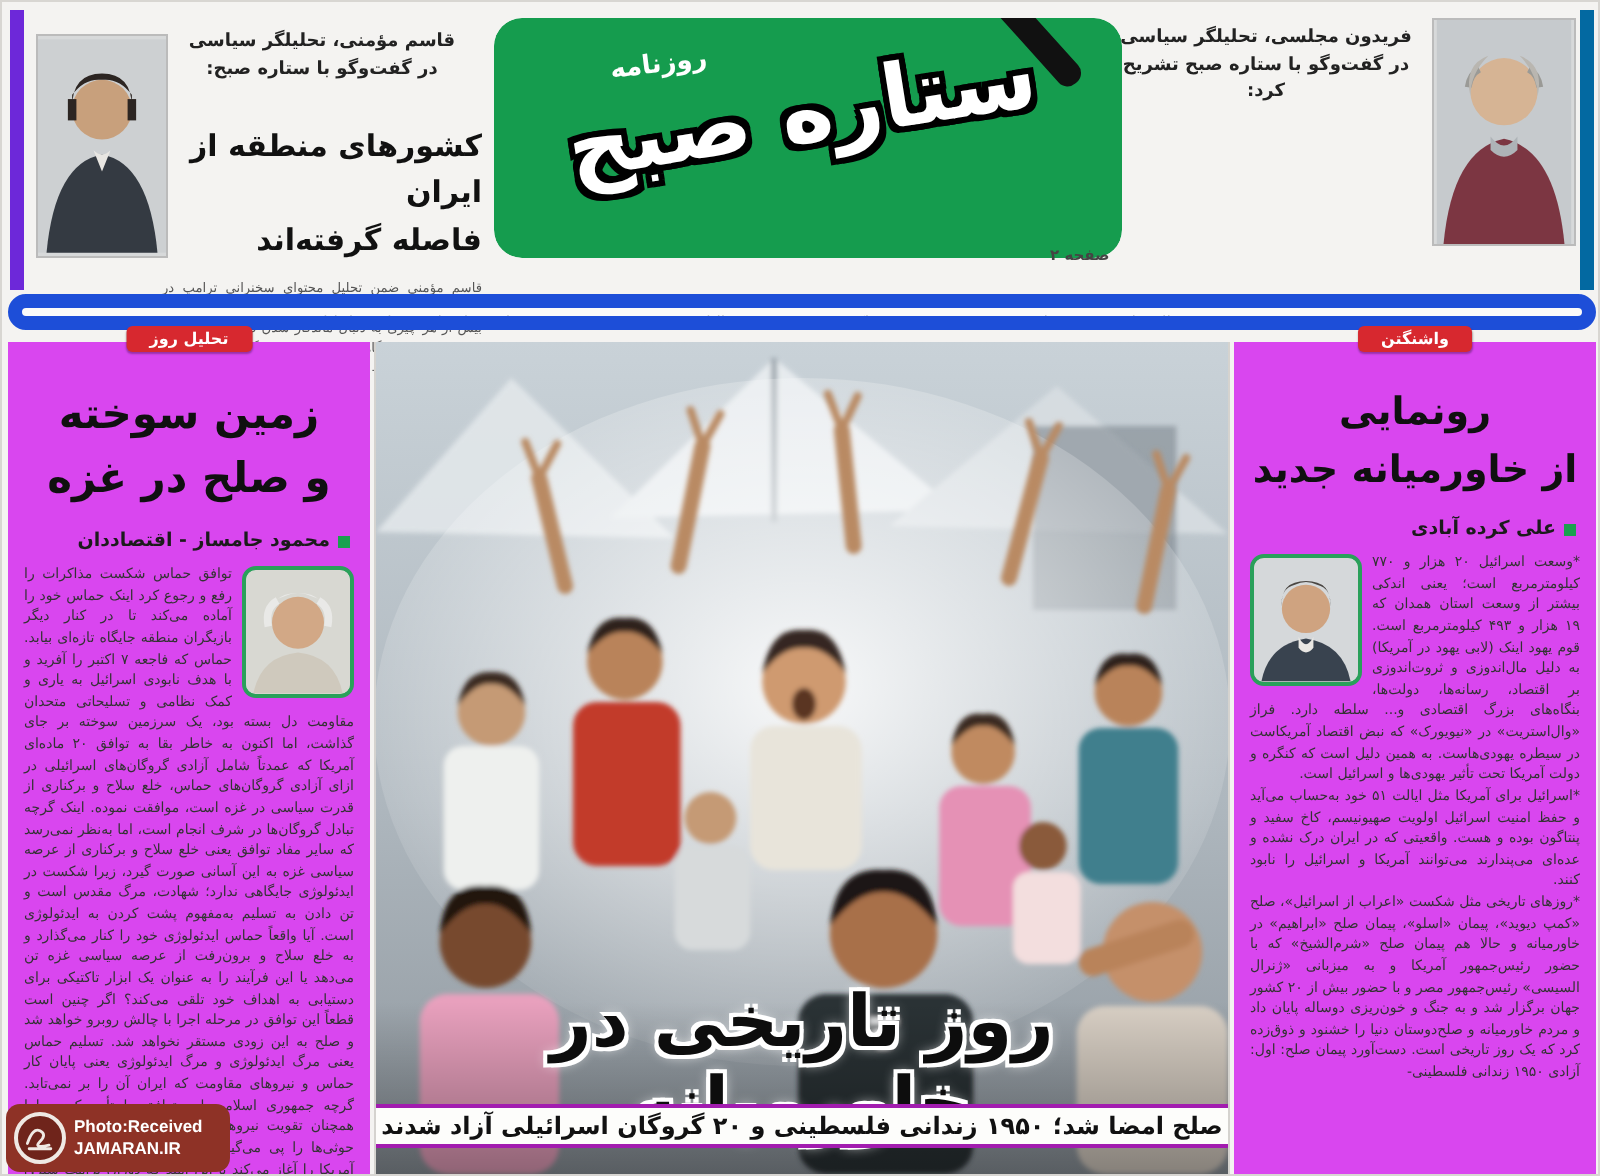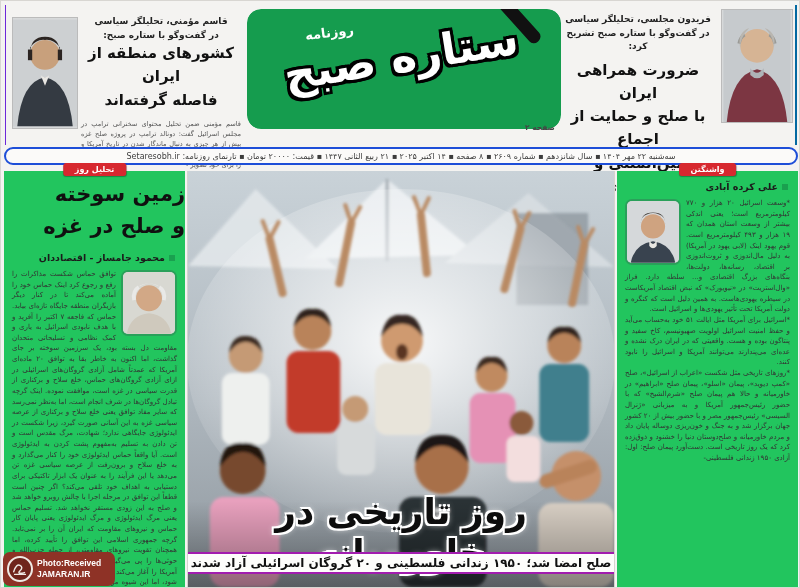--- a/index.html
+++ b/index.html
@@ -7,34 +7,34 @@
   body {
     position:relative; background:#f4f3f1;
     font-family:"DejaVu Sans", sans-serif;
     direction:rtl; overflow:hidden;
     border:1px solid #d8d6d2;
   }
   .abs { position:absolute; }
 
   
   .top-article { top:4px; height:140px; }
-  #top-left { left:4px; width:240px; border-left:1px solid #6d28d9; }
-  #top-right { left:564px; width:232px; border-right:2px solid #0369a1; }
+  #top-left { left:4px; width:240px; border-left:7px solid #6d28d9; }
+  #top-right { left:564px; width:232px; border-right:7px solid #0369a1; }
 
   .portrait-frame {
     position:absolute; border:1px solid #bbb; background:#d7d9da; overflow:hidden;
   }
   #tl-photo { left:6px; top:12px; width:66px; height:112px; }
   #tr-photo { right:2px; top:4px; width:72px; height:114px; }
   .portrait-frame svg { width:100%; height:100%; display:block; }
 
   .kicker { font-size:9px; font-weight:bold; color:#222; text-align:center; line-height:1.5; }
   .top-headline { font-weight:bold; color:#111; text-align:center; line-height:1.55; }
   #top-left .text-zone { position:absolute; right:4px; top:10px; width:160px; }
-  #top-left .top-headline { font-size:15px; margin-top:0; }
+  #top-left .top-headline { font-size:15px; margin-top:20px;text-align:right; }
   #top-left .summary { font-size:6.6px; color:#555; text-align:justify; line-height:1.55; margin-top:7px; }
   #top-left .pageref { font-size:7.5px; color:#444; font-weight:bold; margin-top:4px; text-align:left; }
   #top-right .text-zone { position:absolute; right:84px; top:8px; width:146px; }
   #top-right .top-headline { font-size:15px; margin-top:5px; }
 
   
   #masthead {
     left:246px; top:8px; width:314px; height:120px;
     border-radius:14px; overflow:hidden;
   }
@@ -53,38 +53,38 @@
   }
   .masthead-kicker {
     position:absolute; left:58px; top:16px; font-size:13px; color:#fff; font-weight:bold;
     transform:rotate(-7deg);
   }
   #masthead-pageref { left:524px; top:122px; font-size:7.5px; font-weight:bold; color:#444; }
 
   
   #dateline {
     left:3px; top:146px; width:794px; height:18px;
-    border:2px solid #1d4ed8; border-radius:9px; background:#fbfaf9;
+    border:7px solid #1d4ed8; border-radius:9px; background:#fbfaf9;
     font-size:8px; color:#3c3c3c; text-align:center; line-height:16px;
     white-space:nowrap; overflow:hidden;
   }
 
   
-  .col { top:170px; height:416px; background:#22c55e; }
+  .col { top:170px; height:416px; background:#d946ef; }
   #left-col { left:3px; width:181px; }
   #right-col { left:616px; width:181px; }
   #center-photo { left:186px; top:170px; width:428px; height:416px; border-left:1px solid #d5d3cf; border-right:1px solid #d5d3cf; background:#aab3ba; overflow:hidden; }
 
   .ribbon {
     position:absolute; top:-8px; left:50%; transform:translateX(-50%);
     background:#d7282f; color:#fff; font-size:8px; font-weight:bold;
     padding:2px 12px; border-radius:3px; white-space:nowrap;
     box-shadow:0 1px 1px rgba(0,0,0,.3);
   }
-  .col-headline { font-weight:bold; color:#101010; line-height:1.5; margin-top:8px; }
+  .col-headline { font-weight:bold; color:#101010; text-align:center; line-height:1.5; margin-top:21px; }
   #left-col .col-headline { font-size:21px; }
   #right-col .col-headline { font-size:19px; }
   .author-line { font-size:9.5px; font-weight:bold; color:#1b1b1b; margin:10px 10px 6px 10px; display:flex; align-items:center; gap:4px; }
   .bullet { width:6px; height:6px; background:#1aa04f; display:inline-block; flex:0 0 auto; }
   .body-text {
     font-size:7px; color:#333; text-align:justify; line-height:1.52;
     margin:2px 8px; 
   }
   .inset-portrait {
     width:56px; height:66px; border:2px solid #2aa05a; border-radius:7px;
@@ -167,25 +167,20 @@
       <path d="M15,34 q-3,-14 8,-18 q-8,8 -8,18 Z" fill="#b9b6b0"></path>
       <path d="M45,34 q3,-14 -8,-18 q8,8 8,18 Z" fill="#b9b6b0"></path>
       <path d="M3,100 Q7,58 30,53 Q53,58 57,100 Z" fill="#7c3642"></path>
       <path d="M24,52 Q30,60 36,52 L36,58 Q30,64 24,58 Z" fill="#aeb3b7"></path>
     </svg>
   </div>
   <div class="text-zone">
     <div class="kicker">
       <span>فریدون مجلسی، تحلیلگر سیاسی</span><br>
       <span>در گفت‌وگو با ستاره صبح تشریح کرد:</span>
-    </div>
-    <div class="top-headline">
-      <span>ضرورت همراهی ایران</span><br>
-      <span>با صلح و حمایت از اجماع</span><br>
-      <span>بین‌المللی و منطقه‌ای</span>
     </div>
   </div>
 </div>
 
 <div class="abs" id="dateline">سه‌شنبه ۲۲ مهر ۱۴۰۴ ▪ سال شانزدهم ▪ شماره ۲۶۰۹ ▪ ۸ صفحه ▪ ۱۴ اکتبر ۲۰۲۵ ▪ ۲۱ ربیع الثانی ۱۴۴۷ ▪ قیمت: ۲۰۰۰۰ تومان ▪ تارنمای روزنامه: Setaresobh.ir</div>
 
 <div class="abs col" id="left-col">
   <div class="ribbon">تحلیل روز</div>
   <div class="col-headline">
     <span>زمین سوخته</span><br>
@@ -296,20 +291,24 @@
         <rect x="320" y="265" width="34" height="46" rx="8" fill="#f3dede"></rect>
     </g>
     <rect y="330" width="428" height="86" fill="url(#shadeG)"></rect>
   </svg>
   <div id="main-headline">روز تاریخی در خاورمیانه</div>
   <div id="sub-headline">صلح امضا شد؛ ۱۹۵۰ زندانی فلسطینی و ۲۰ گروگان اسرائیلی آزاد شدند</div>
 </div>
 
 <div class="abs col" id="right-col">
   <div class="ribbon">واشنگتن</div>
+  <div class="col-headline">
+    <span>رونمایی</span><br>
+    <span>از خاورمیانه جدید</span>
+  </div>
   <div class="author-line">
     <span class="bullet"></span>
     <span>علی کرده آبادی</span>
   </div>
   <div class="body-text">
     <span class="inset-portrait float-left">
       <svg viewBox="0 0 56 66">
         <rect width="56" height="66" fill="#d5d8da"></rect>
         <circle cx="28" cy="27" r="13" fill="#cfa380"></circle>
         <path d="M15,26 Q14,12 28,12 Q42,12 41,26 Q42,16 34,14 Q28,11 22,14 Q14,16 15,26 Z" fill="#4a4642"></path>

